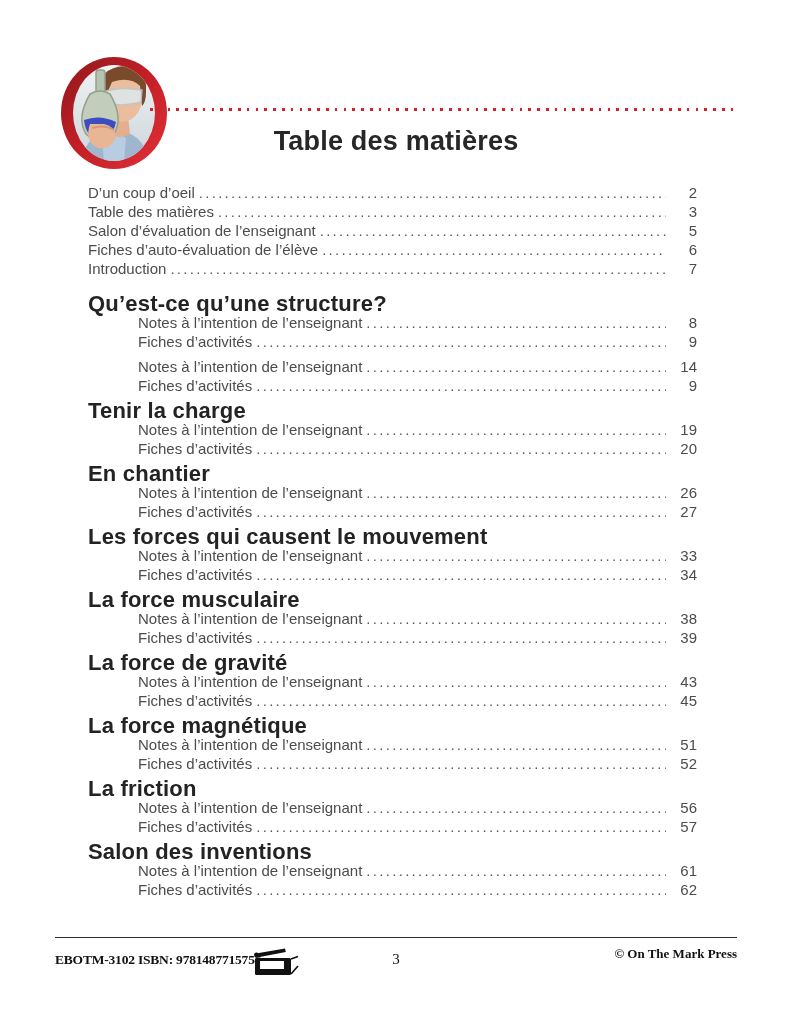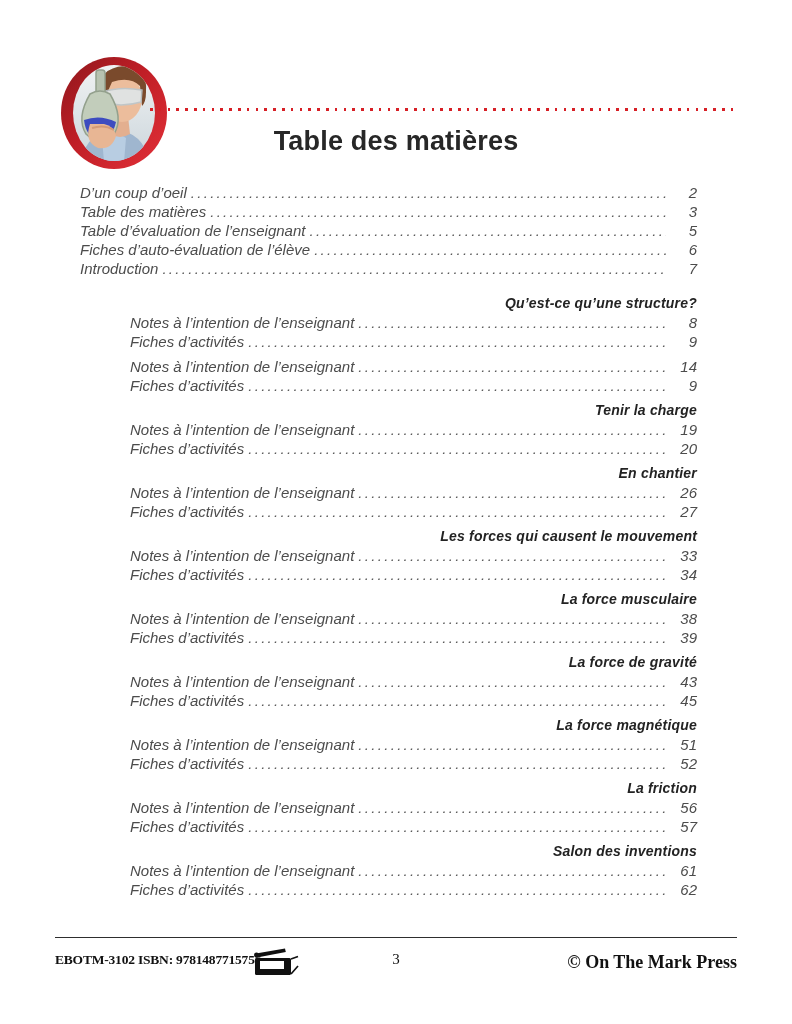--- a/index.html
+++ b/index.html
@@ -25,44 +25,44 @@
   }
   .page-title{
     position:absolute;left:0;right:0;top:126px;
     margin:0;text-align:center;
     font-size:27px;font-weight:700;color:#272727;
     letter-spacing:.2px;
   }
 
   
   .toc{
-    position:absolute;left:80px;right:95px;top:183px;
+    position:absolute;left:88px;right:95px;top:183px;
     color:var(--ink-light);
-    font-size:15px;line-height:19px;font-style:italic;
+    font-size:15px;line-height:19px;
   }
   .toc-row{display:flex;align-items:baseline;}
   .toc-row .label{white-space:nowrap;color:var(--ink-light);}
   .toc-row .leader{
     flex:1;overflow:hidden;white-space:nowrap;
     margin:0 5px 0 4px;min-width:10px;
     color:#5a5a5a;
   }
   .toc-row .leader::after{
     content:"......................................................................................................................................................................";
     letter-spacing:2.3px;
   }
   .toc-row .pagenum{
     width:26px;text-align:right;flex:0 0 auto;
     color:var(--ink-light);
   }
   .sections{margin-top:16px;}
   .section{margin-top:6px;}
   .section-title{
-    font-weight:700;font-size:14px;color:var(--ink-dark);
-    letter-spacing:.2px;line-height:19px;text-align:right;
+    font-weight:700;font-size:22px;color:var(--ink-dark);
+    letter-spacing:.2px;line-height:19px;
   }
   .section .toc-row{padding-left:50px;align-items:flex-end;}
 
   
   .footer-rule{
     position:absolute;left:55px;right:55px;top:937px;height:1px;
     background:#2e2e2e;
   }
   .footer{
     position:absolute;left:55px;right:55px;top:946px;height:36px;
@@ -71,22 +71,22 @@
   .footer .isbn{
     position:absolute;left:0;top:6px;
     font-weight:700;font-size:13.5px;letter-spacing:-.2px;white-space:nowrap;
   }
   .footer .copier{position:absolute;left:198px;top:1px;}
   .footer .footer-page{
     position:absolute;left:50%;transform:translateX(-50%);top:5px;
     font-size:15px;
   }
   .footer .copyright{
-    position:absolute;right:0;top:6px;
-    font-weight:700;font-size:18px;white-space:nowrap;
+    position:absolute;right:0;top:0;
+    font-weight:700;font-size:13px;white-space:nowrap;
   }
 </style>
 </head>
 <body>
 
 <div class="page">
 
   <div class="logo">
     <svg width="108" height="114" viewBox="0 0 108 114">
       <defs>
@@ -140,21 +140,21 @@
         <span class="label">D’un coup d’oeil</span>
         <span class="leader"></span>
         <span class="pagenum">2</span>
       </div>
       <div class="toc-row">
         <span class="label">Table des matières</span>
         <span class="leader"></span>
         <span class="pagenum">3</span>
       </div>
       <div class="toc-row">
-        <span class="label">Table d’évaluation de l’enseignant</span>
+        <span class="label">Salon d’évaluation de l’enseignant</span>
         <span class="leader"></span>
         <span class="pagenum">5</span>
       </div>
       <div class="toc-row">
         <span class="label">Fiches d’auto-évaluation de l’élève</span>
         <span class="leader"></span>
         <span class="pagenum">6</span>
       </div>
       <div class="toc-row">
         <span class="label">Introduction</span>

